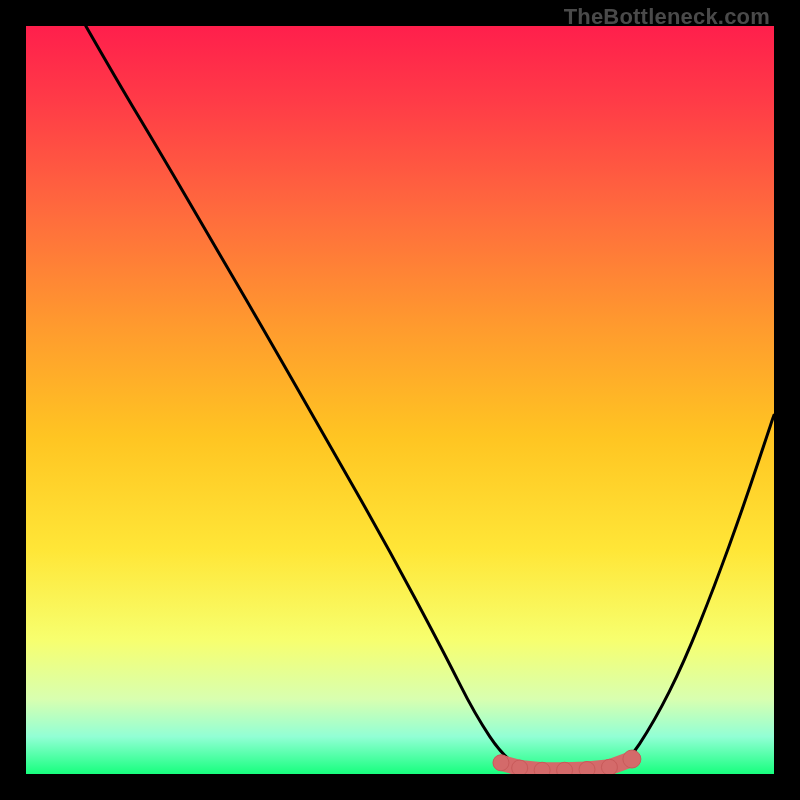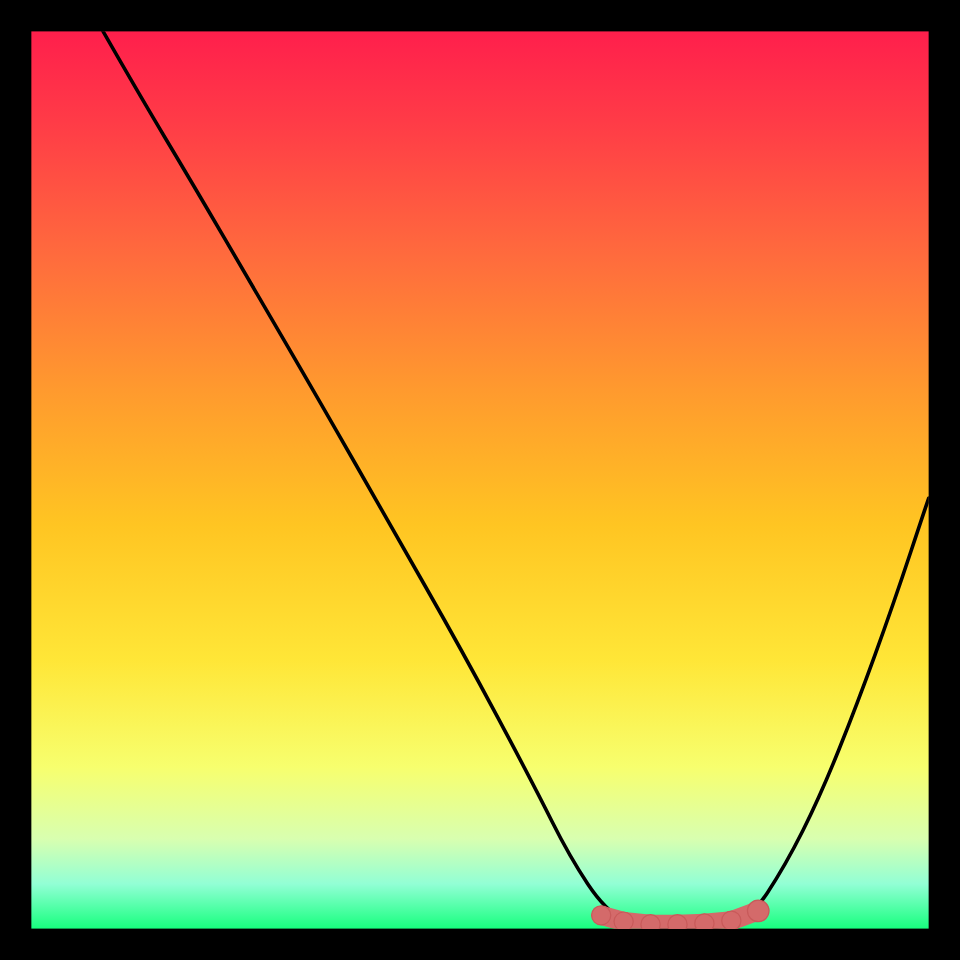--- a/index.html
+++ b/index.html
@@ -84,13 +84,14 @@
           <circle cx="474.98" cy="736.78" r="8" fill="#d46a6a" stroke="#c85a5a" stroke-width="1"></circle>
           <circle cx="493.68" cy="742.016" r="8" fill="#d46a6a" stroke="#c85a5a" stroke-width="1"></circle>
           <circle cx="516.12" cy="744.26" r="8" fill="#d46a6a" stroke="#c85a5a" stroke-width="1"></circle>
           <circle cx="538.56" cy="744.26" r="8" fill="#d46a6a" stroke="#c85a5a" stroke-width="1"></circle>
           <circle cx="561" cy="743.512" r="8" fill="#d46a6a" stroke="#c85a5a" stroke-width="1"></circle>
           <circle cx="583.44" cy="741.268" r="8" fill="#d46a6a" stroke="#c85a5a" stroke-width="1"></circle>
           <circle cx="605.88" cy="733.04" r="9" fill="#d46a6a" stroke="#c85a5a" stroke-width="1"></circle>
         </g>
     </svg>
   </div>
+  <div class="watermark">TheBottleneck.com</div>
 </div>
 
 </body></html>

